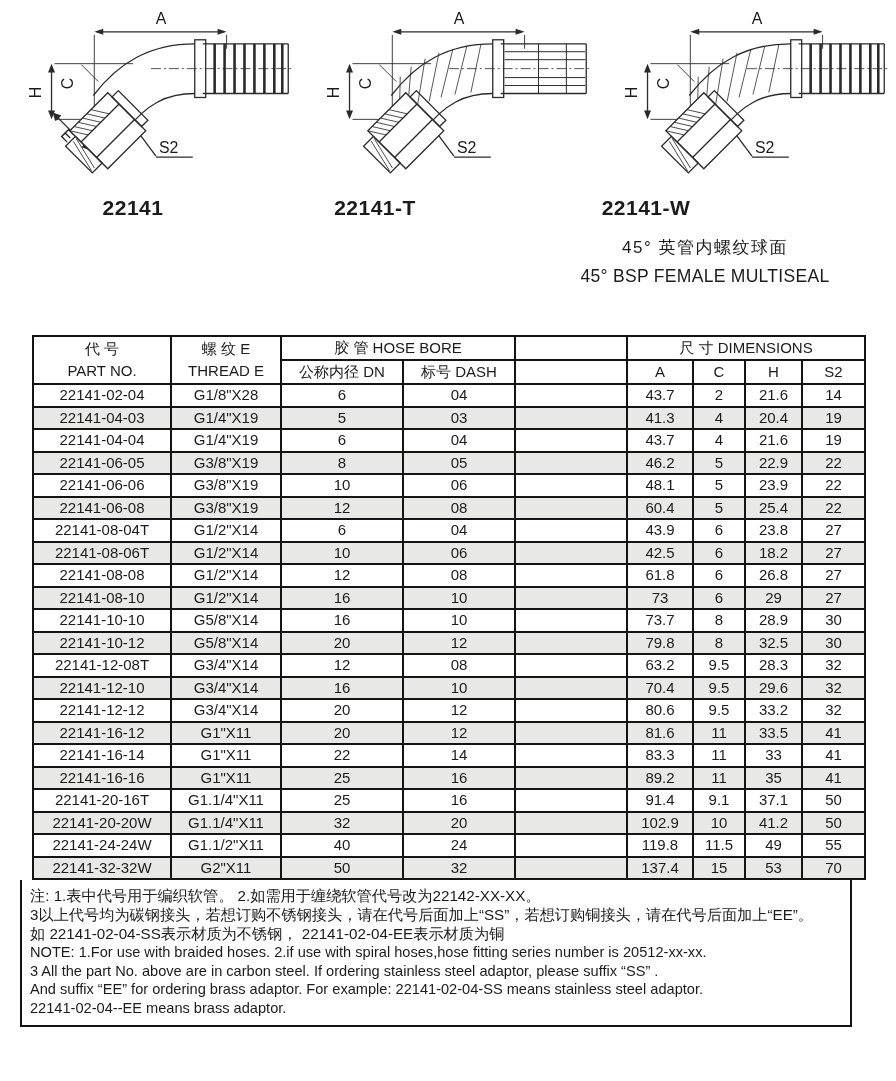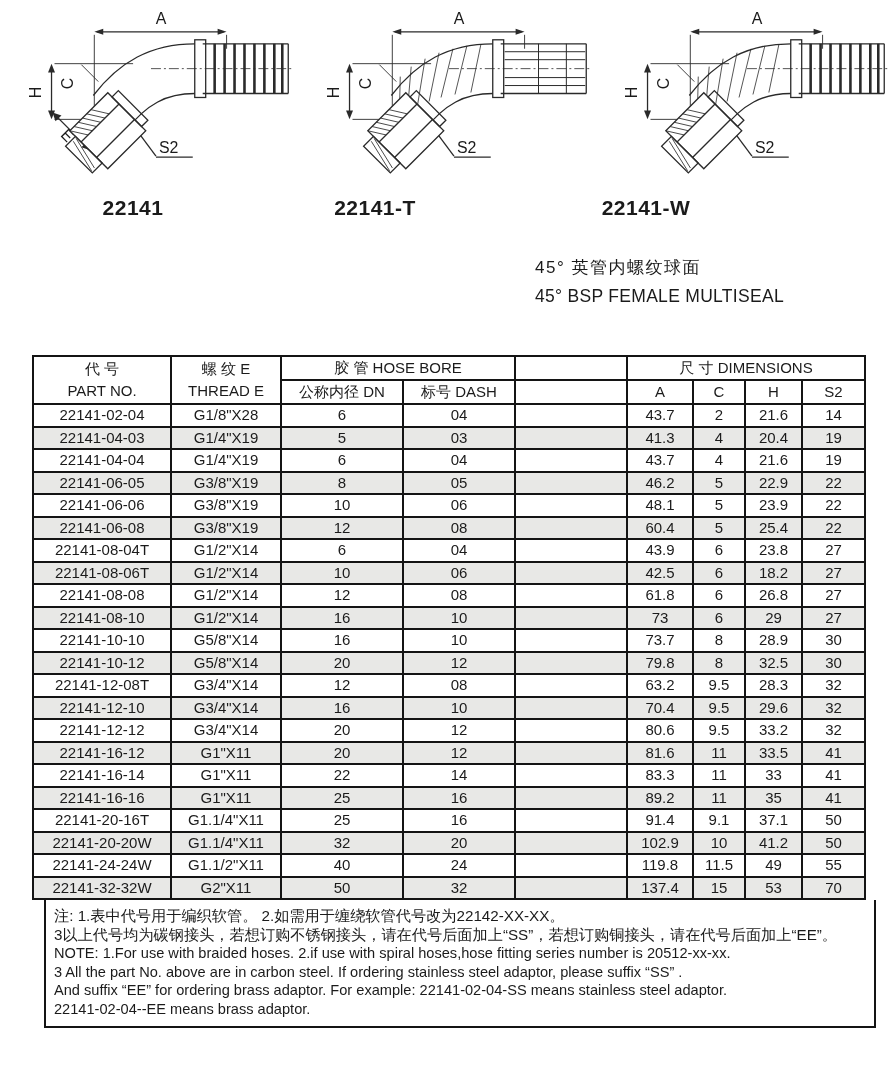--- a/index.html
+++ b/index.html
@@ -23,39 +23,39 @@
   .fitting.v1 .dim-e{display:inline;}
   .fitting.v2 .ribs-h,.fitting.v2 .curve-hatch,.fitting.v3 .curve-hatch{display:inline;}
   .fitting.v2 .ribs-v{display:none;}
   
   .part-labels{position:relative;height:32px;margin-top:8px;}
   .part-labels span{
     position:absolute;transform:translateX(-50%);
     font-weight:bold;font-size:21px;letter-spacing:.5px;white-space:nowrap;
   }
   
-  .subtitle{margin:28px 0 0 535px;width:340px;text-align:left;}
+  .subtitle{margin:8px 0 0 535px;width:340px;text-align:center;}
   .subtitle .cn{font-size:17px;letter-spacing:1.5px;}
   .subtitle .en{font-size:17.5px;margin-top:7px;letter-spacing:.3px;}
   
   table{
     border-collapse:collapse;table-layout:fixed;width:832px;
     margin:48px 8px 0 32px;border:2px solid #8b5cf6;
   }
   th,td{
     border:2px solid #141414;text-align:center;font-weight:normal;
     padding:0 2px;font-size:15px;line-height:20.5px;height:20.5px;
     overflow:hidden;white-space:nowrap;
   }
   thead th{height:22px;line-height:22px;}
   thead th .hline{display:block;line-height:22px;height:22px;}
   tr.alt td{background:#e8e8e6;}
   
   .notes{
-    width:832px;margin-left:44px;border:2px solid #141414;border-top:none;
+    width:832px;margin-left:20px;border:2px solid #141414;border-top:none;
     padding:6px 10px 8px 8px;box-sizing:border-box;
   }
   .notes div{white-space:nowrap;overflow:hidden;}
   .note-cn{font-size:15.2px;line-height:19px;}
   .note-en{font-size:14.6px;line-height:18.5px;}
   .proto{position:absolute;left:-2000px;top:0;width:0;height:0;}
 </style>
 </head>
 <body>
 
@@ -750,17 +750,18 @@
         <td>15</td>
         <td>53</td>
         <td>70</td>
       </tr>
     </tbody>
 </table>
 
 <div class="notes">
   <div class="note-cn">注: 1.表中代号用于编织软管。  2.如需用于缠绕软管代号改为22142-XX-XX。</div>
   <div class="note-cn">3以上代号均为碳钢接头，若想订购不锈钢接头，请在代号后面加上“SS”，若想订购铜接头，请在代号后面加上“EE”。</div>
+  <div class="note-cn">如 22141-02-04-SS表示材质为不锈钢，  22141-02-04-EE表示材质为铜</div>
   <div class="note-en">NOTE: 1.For use with braided hoses.  2.if use with spiral hoses,hose fitting series number is 20512-xx-xx.</div>
   <div class="note-en">3 All the part No. above are in carbon steel. If ordering stainless steel adaptor, please suffix “SS” .</div>
   <div class="note-en">And suffix “EE” for ordering brass adaptor. For example:  22141-02-04-SS  means stainless steel adaptor.</div>
   <div class="note-en"> 22141-02-04--EE means brass adaptor.</div>
 </div>
 
 </body></html>

